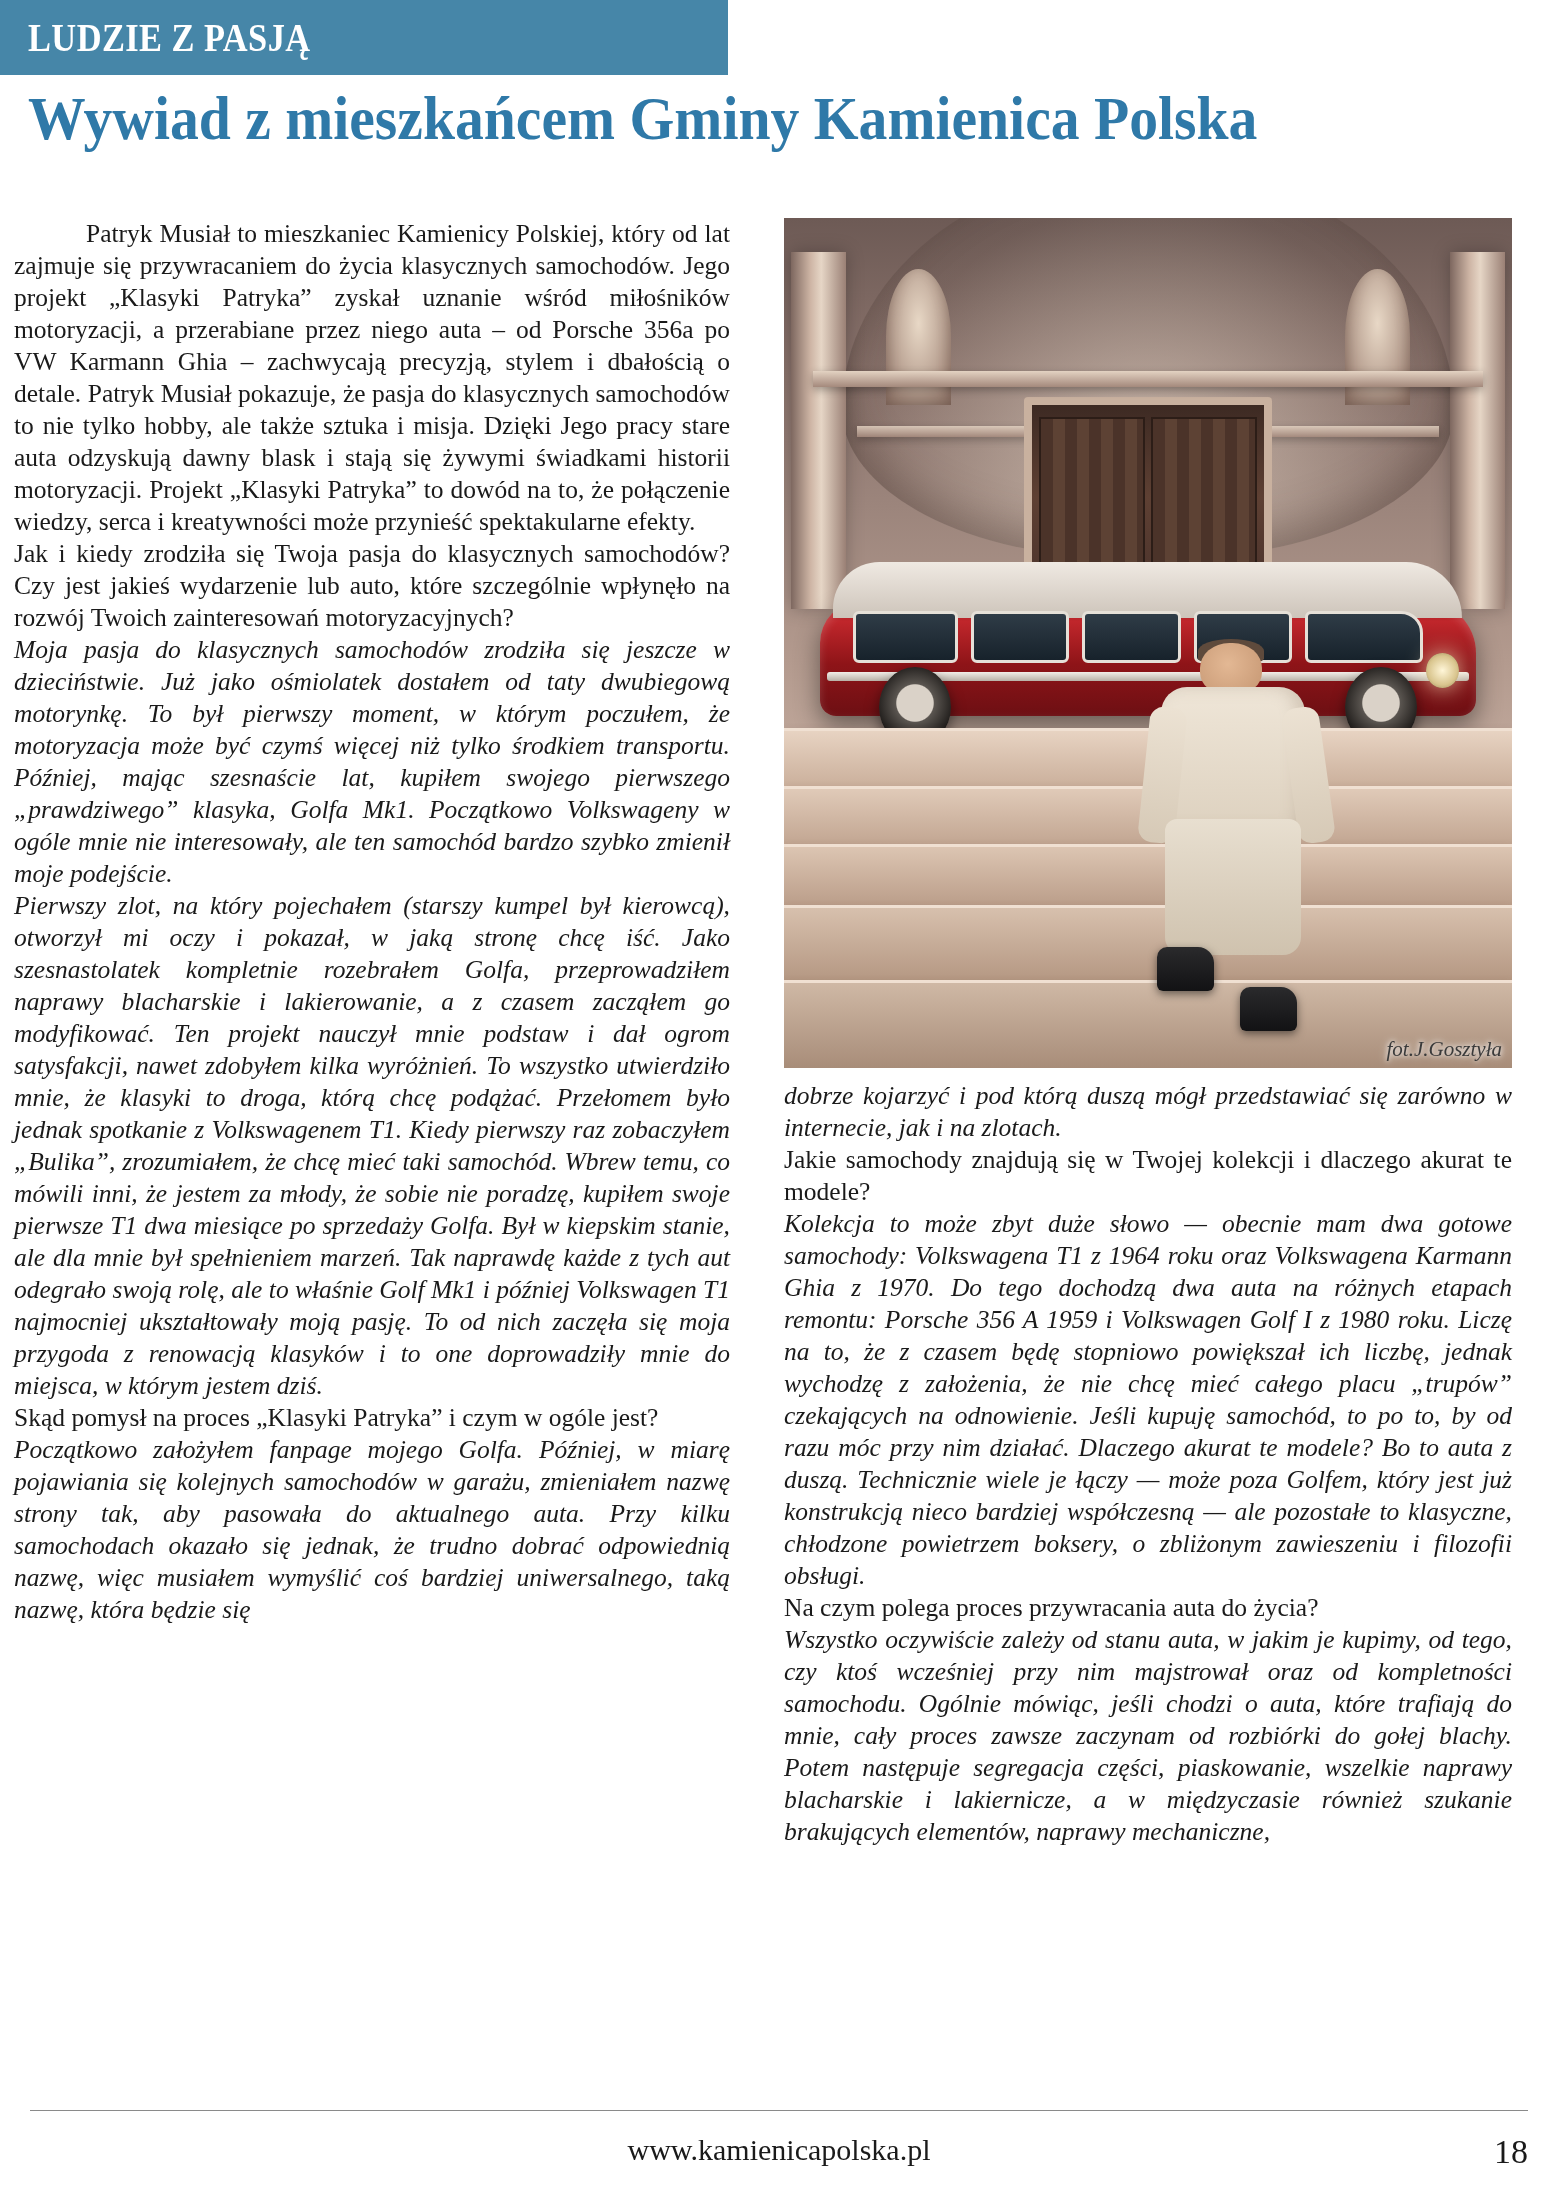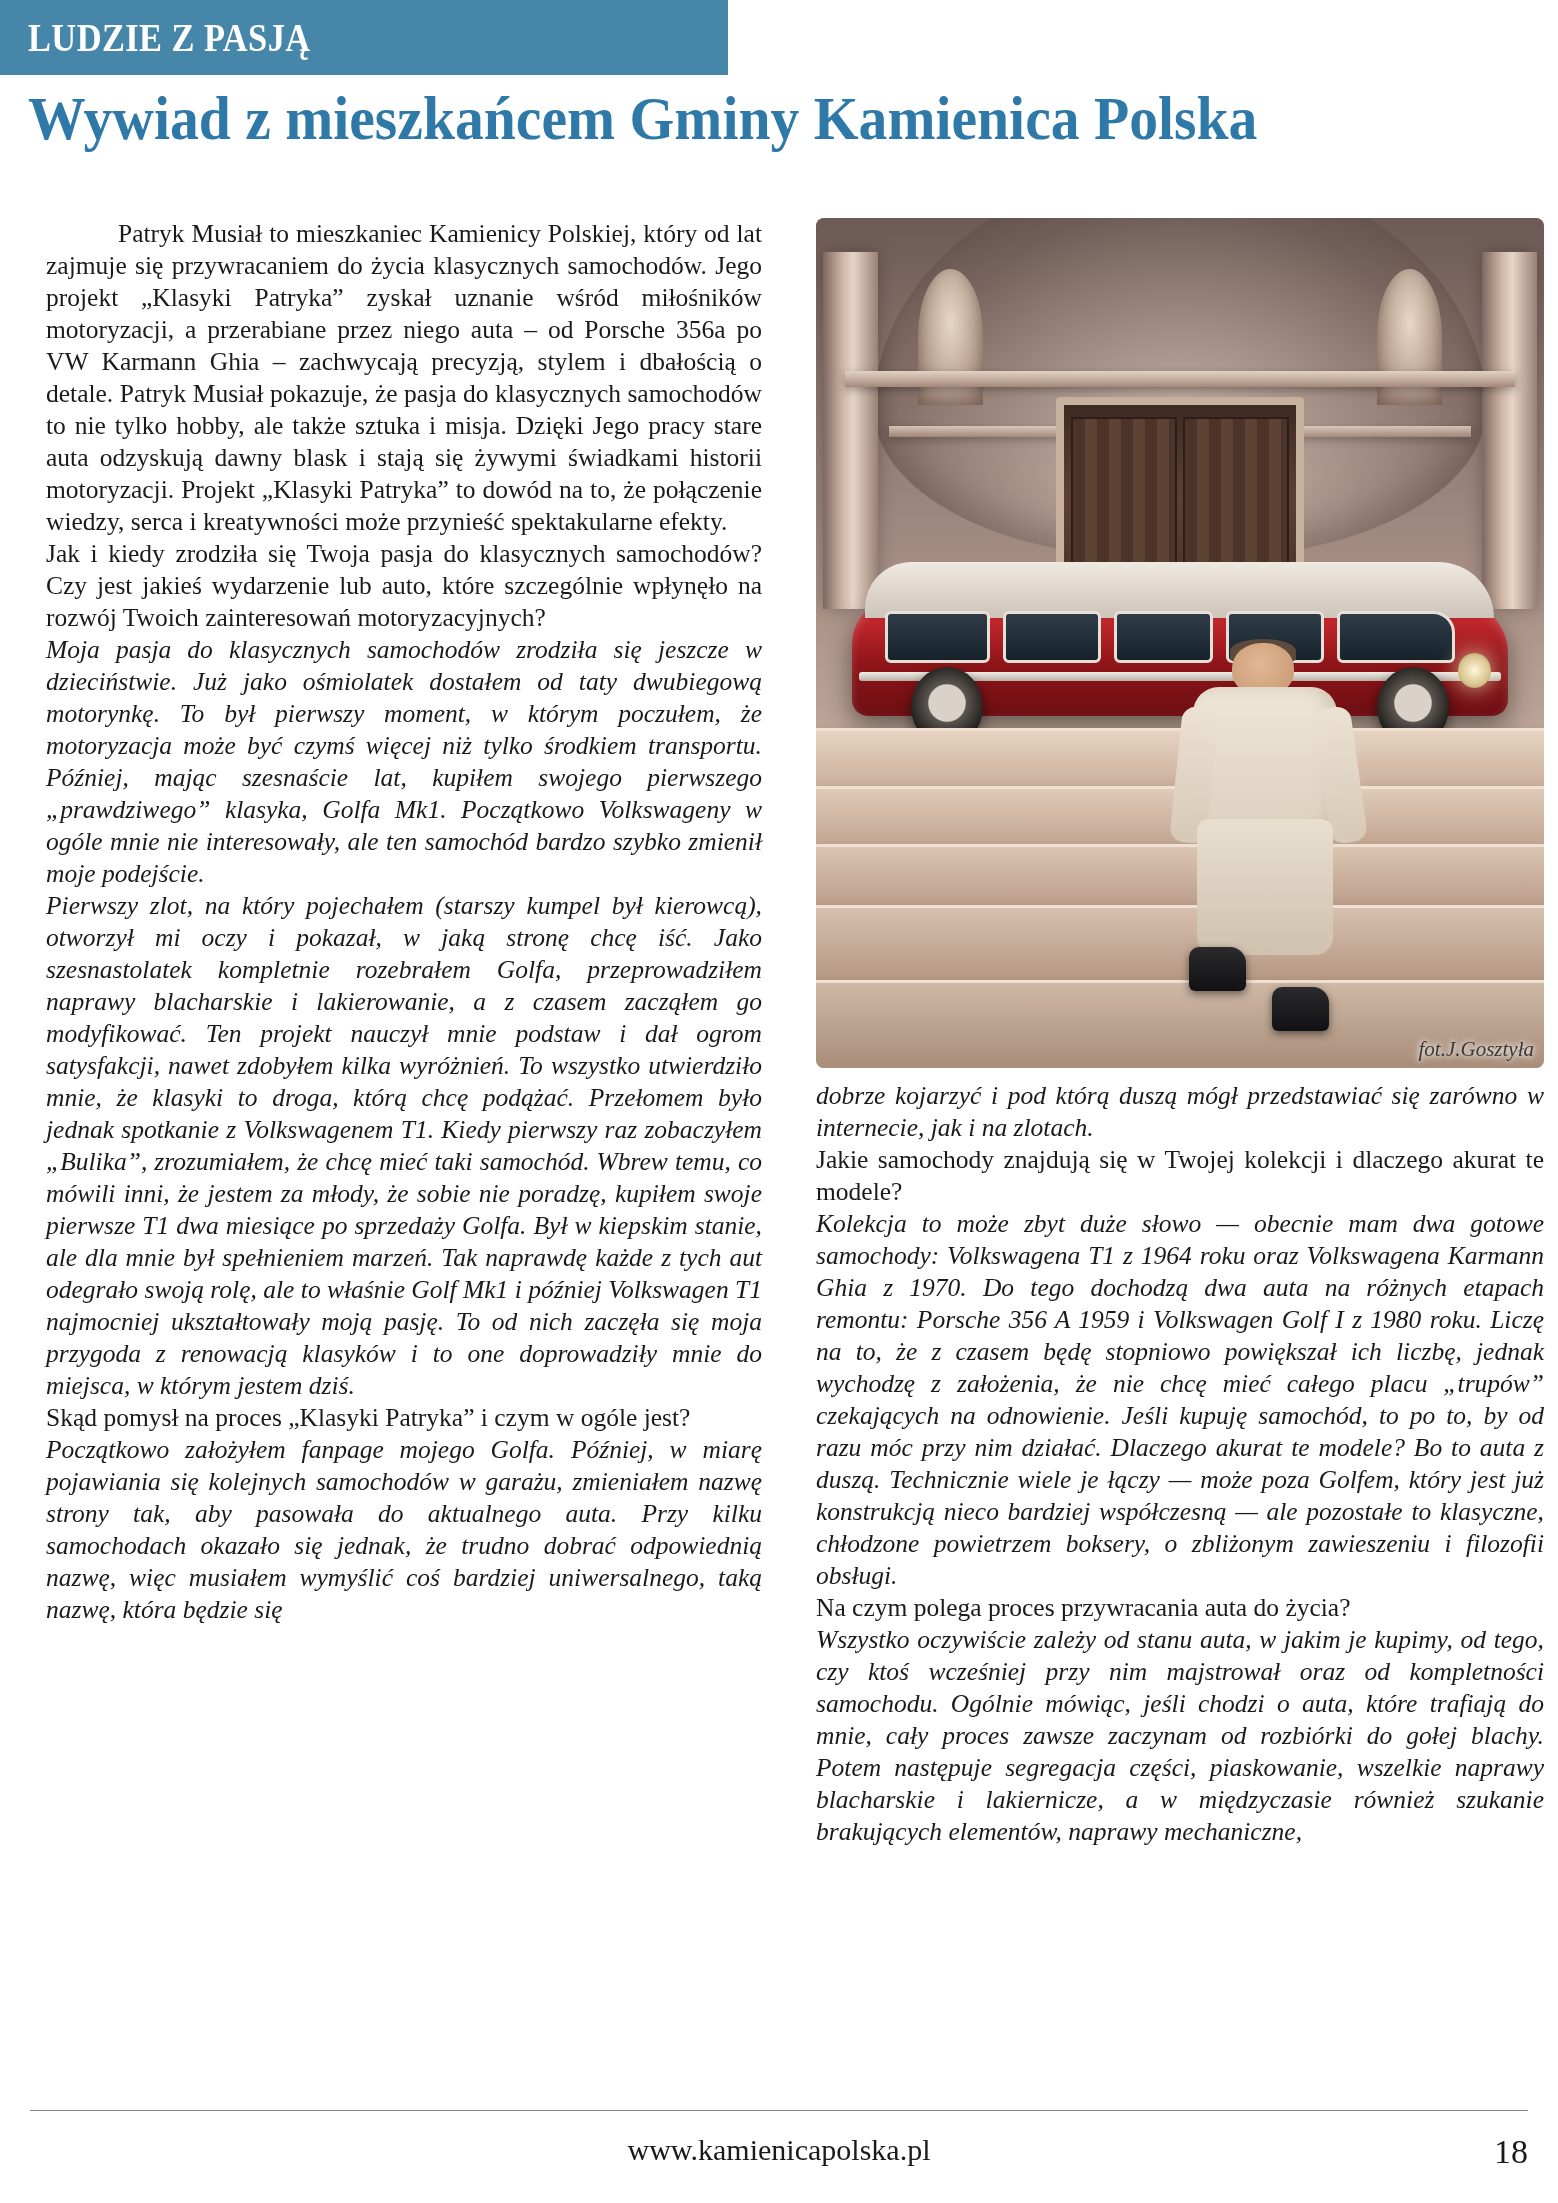--- a/index.html
+++ b/index.html
@@ -45,21 +45,21 @@
     line-height: 1.08;
     white-space: nowrap;
     transform: scaleX(0.93);
     transform-origin: left center;
   }
 
   
   .columns {
     position: absolute;
     top: 218px;
-    left: 46px;
+    left: 14px;
     width: 1498px;
     display: flex;
     gap: 54px;
   }
   .col {
     width: 728px;
   }
   .col p {
     margin: 0;
     font-size: 25.5px;
@@ -73,21 +73,20 @@
   .a { font-style: italic; }
 
   
   .photo-wrap {
     position: relative;
     width: 728px;
     height: 850px;
     margin-bottom: 12px;
     overflow: hidden;
     background: #f9a8d4;
-    border-radius: 8px;
   }
   .photo { position: absolute; inset: 0; }
 
   
   .bg-wall {
     position: absolute; inset: 0;
     background:
       linear-gradient(180deg,#6d5a55 0%, #8a736c 18%, #9c857c 34%, #b39a8e 52%, #c3ab9e 66%, #d3bdae 80%, #dcc7b8 100%);
   }
   .vault {

